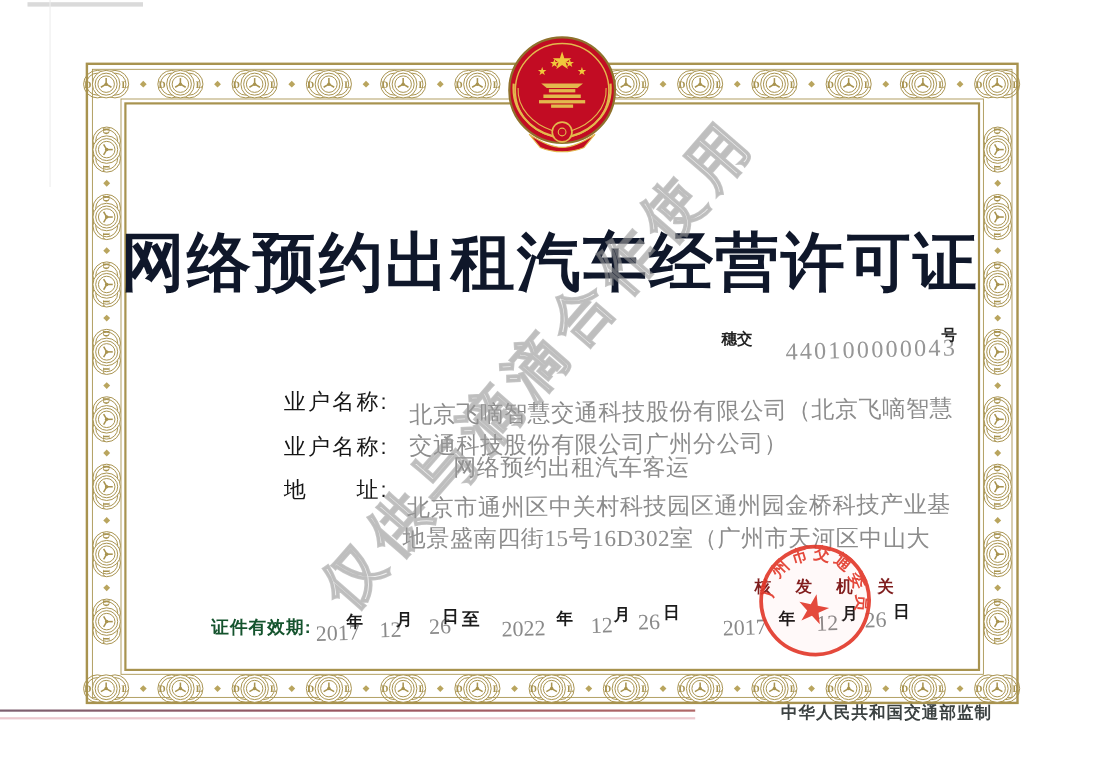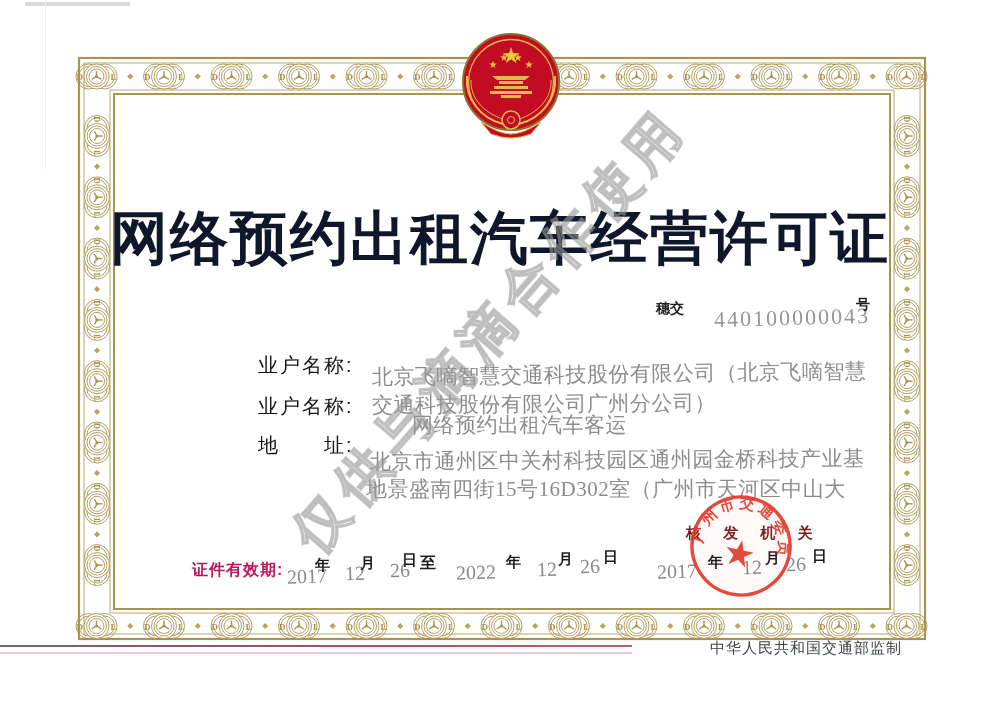--- a/index.html
+++ b/index.html
@@ -38,29 +38,29 @@
   #lbl-addr{left:258px;top:432px;}
   .val{position:absolute;color:#8c8c8c;font-size:21px;white-space:nowrap;letter-spacing:0.5px;
        font-family:"Liberation Serif","DejaVu Serif",serif;}
   #val-owner-1{left:372px;top:360px;transform:rotate(-0.7deg);}
   #val-owner-2{left:372px;top:390px;transform:rotate(-0.4deg);}
   #val-scope{left:372px;top:411px;margin-left:40px;}
   #val-addr-1{left:370px;top:446px;transform:rotate(-0.4deg);}
   #val-addr-2{left:366px;top:475px;}
   #val-addr-3{left:366px;top:504px;}
   
-  .v-label{position:absolute;left:192px;top:560px;font-size:16px;font-weight:800;color:#be185d;letter-spacing:1px;}
+  .v-label{position:absolute;left:192px;top:560px;font-size:16px;font-weight:800;color:#14532d;letter-spacing:1px;}
   .unit{position:absolute;font-size:15px;font-weight:700;color:#1b1b1b;}
   .digit{position:absolute;font-size:20px;color:#8a8a8a;font-family:"Liberation Serif",serif;transform:rotate(-2deg);}
   .issue-label{position:absolute;left:686px;top:524px;font-size:15px;font-weight:800;color:#7f1d1d;letter-spacing:9px;}
   #seal{position:absolute;left:682px;top:487px;width:118px;height:118px;opacity:0.92;}
   .seal-arc-text{fill:#e23a2c;font-size:15px;font-weight:700;letter-spacing:3.5px;
                  font-family:"Liberation Serif",serif;}
   
-  .footer-note{position:absolute;left:710px;top:639px;font-size:15px;font-weight:400;
+  .footer-note{position:absolute;left:710px;top:639px;font-size:15px;font-weight:700;
                color:#3c4242;letter-spacing:1px;}
   
   .watermark{position:absolute;left:150px;top:40px;width:680px;height:580px;
              display:flex;align-items:center;justify-content:center;
              transform:rotate(-49deg);z-index:60;pointer-events:none;}
   .watermark span{white-space:nowrap;font-size:54px;font-weight:700;letter-spacing:9px;
              color:rgba(170,170,170,0.18);-webkit-text-stroke:1.6px rgba(150,150,150,0.55);
              font-family:"Liberation Serif",serif;}
 </style>
 </head>

